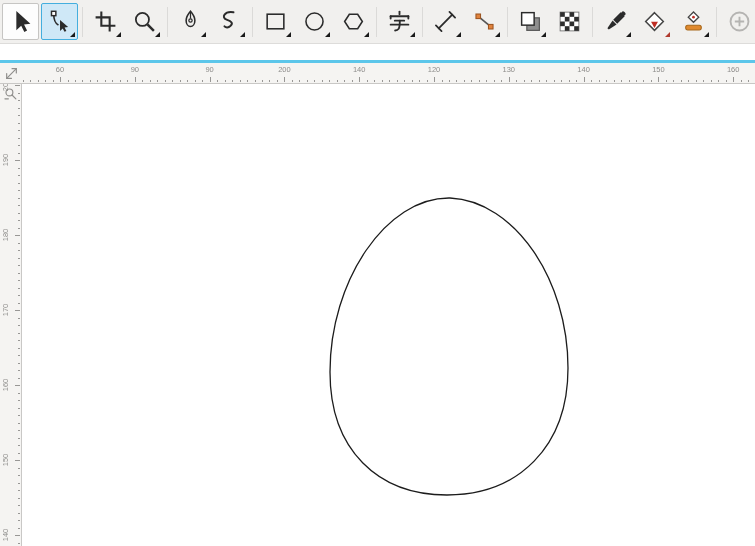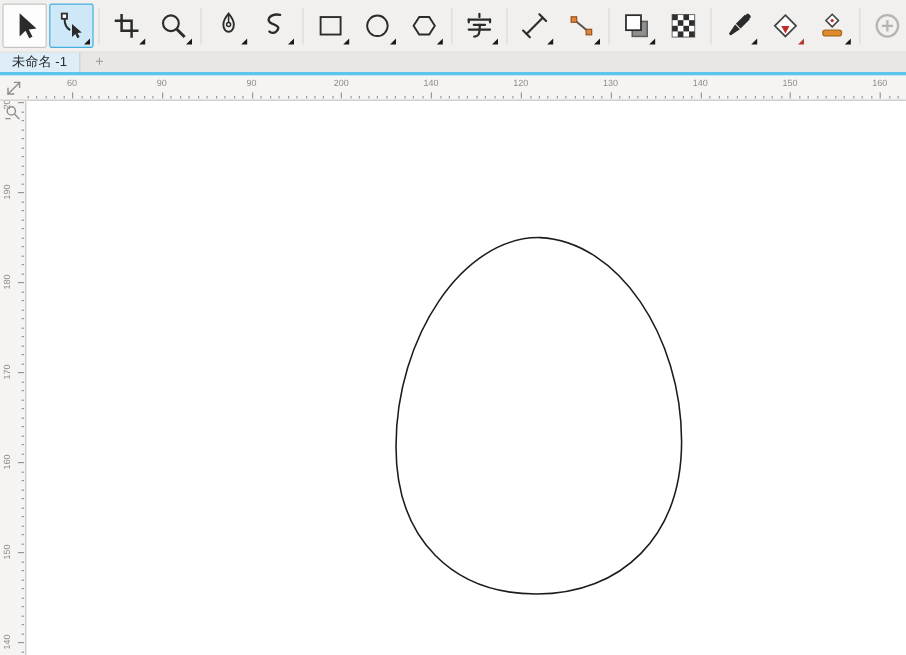--- a/index.html
+++ b/index.html
@@ -209,26 +209,20 @@
         <div class="sep"></div>
         <div class="tool disabled">
           <svg viewBox="0 0 24 24">
             <circle cx="12" cy="12" r="8.6" fill="none" stroke="#b5b4b2" stroke-width="1.8"></circle>
             <path d="M12 7.5 V16.5 M7.5 12 H16.5" stroke="#b5b4b2" stroke-width="1.8"></path>
           </svg>
         </div>
       </div>
   </div>
 
-  <div class="tabbar">
-    <div class="tab">
-      <span>未命名 -1</span>
-    </div>
-    <div class="newtab">+</div>
-  </div>
   <div class="accent"></div>
 
   <div class="corner">
     <svg width="15" height="15" viewBox="0 0 14 14">
       <g stroke="#8f8e8c" stroke-width="1.1" stroke-linecap="round" fill="none">
         <path d="M2.5 11.5 L11.5 2.5"></path>
         <path d="M2.5 7 L2.5 11.5 L7 11.5"></path>
         <path d="M7.5 2.5 L11.5 2.5 L11.5 6.5"></path>
       </g>
     </svg>

